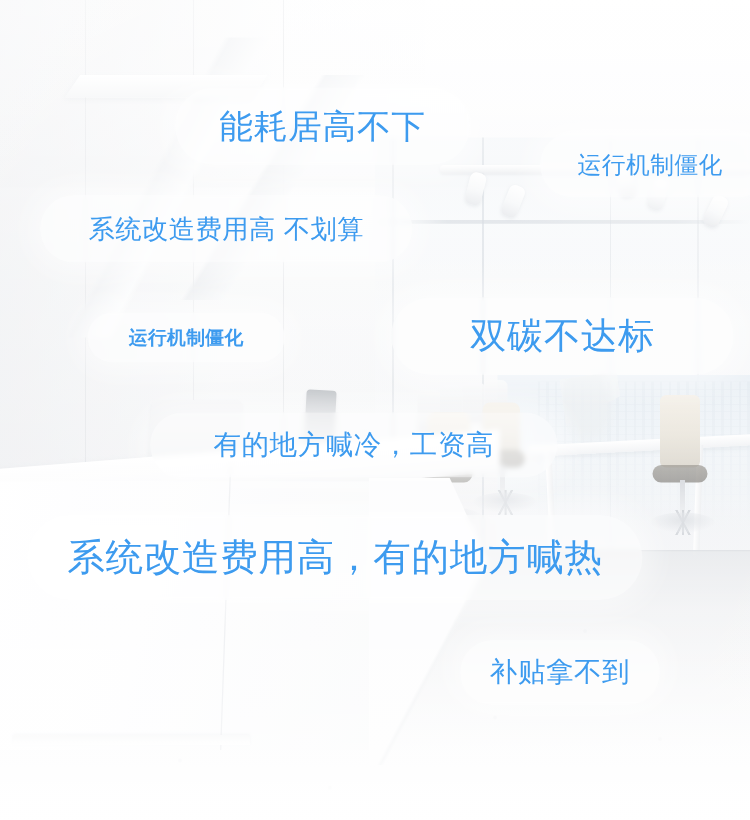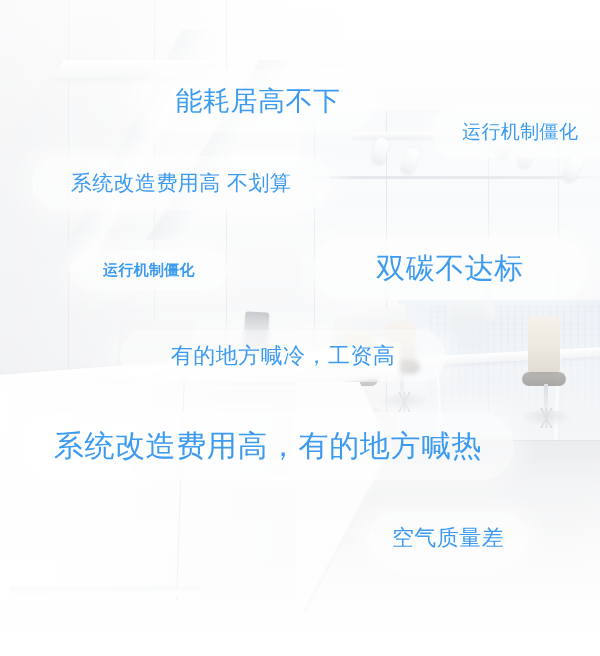--- a/index.html
+++ b/index.html
@@ -447,16 +447,16 @@
   <div class="badge b-staff">
     <span class="badge-text">有的地方喊冷，工资高</span>
   </div>
 
   <div class="badge b-temp">
     <span class="badge-text">系统改造费用高，有的地方喊热</span>
   </div>
 
 
   <div class="badge b-cold">
-    <span class="badge-text">空气质量差</span>
+    <span class="badge-text">补贴拿不到</span>
   </div>
 
 </div>
 
 </body></html>

